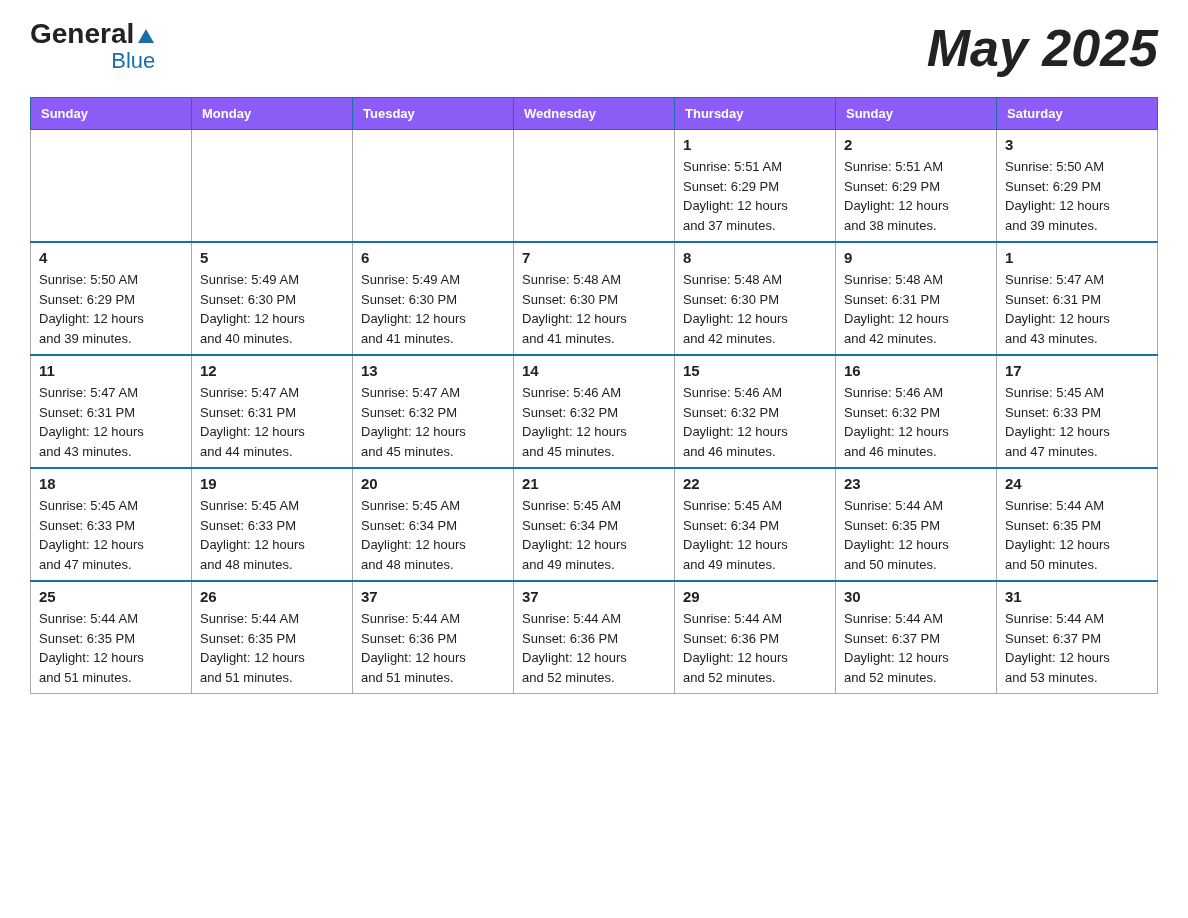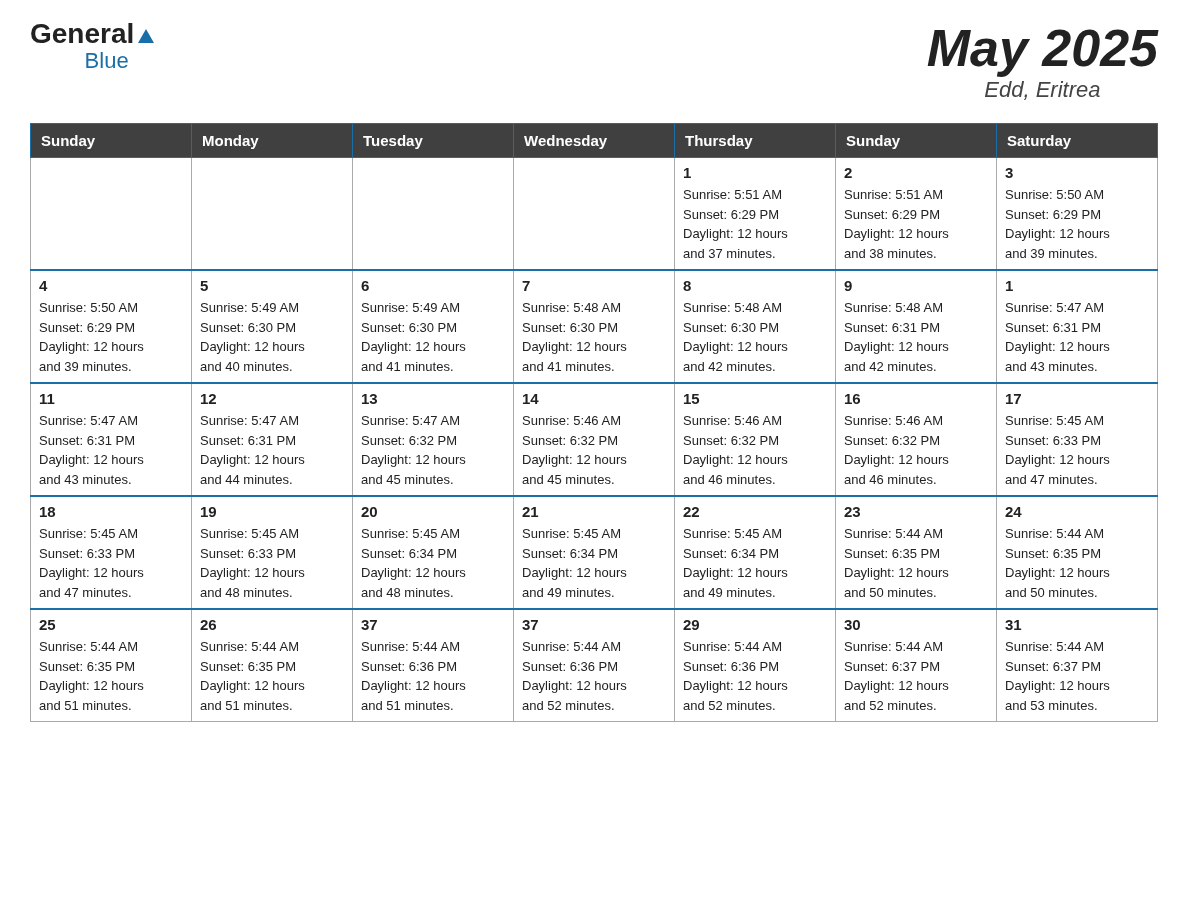--- a/index.html
+++ b/index.html
@@ -13,21 +13,21 @@
     }
     .header {
       display: flex;
       justify-content: space-between;
       align-items: flex-start;
       margin-bottom: 20px;
     }
     .logo {
       display: flex;
       flex-direction: column;
-      align-items: center;
+      align-items: flex-end;
     }
     .logo-general {
       font-size: 28px;
       font-weight: bold;
       color: #222;
       line-height: 1;
     }
     .logo-general span {
       color: #1a6fa8;
     }
@@ -52,23 +52,23 @@
       font-size: 22px;
       font-weight: normal;
       color: #444;
     }
     .calendar {
       width: 100%;
       border-collapse: collapse;
       table-layout: fixed;
     }
     .calendar th {
-      background-color: #404040;
+      background-color: #8b5cf6;
       color: #fff;
-      font-size: 15px;
+      font-size: 13px;
       font-weight: bold;
       padding: 8px 10px;
       border: 1px solid #1a6fa8;
       text-align: left;
     }
     .calendar td {
       border: 1px solid #aaa;
       vertical-align: top;
       padding: 6px 8px;
       height: 110px;
@@ -104,21 +104,20 @@
       General<span style="display:inline-block;margin-left:3px;vertical-align:middle;">
         <svg width="18" height="18" viewBox="0 0 18 18">
             <polygon points="9,2 17,16 1,16" fill="#1a6fa8"></polygon>
           </svg>
       </span>
     </div>
     <div class="logo-blue">Blue</div>
   </div>
   <div class="title-block">
     <h1>May 2025</h1>
-    <h2>Edd, Eritrea</h2>
   </div>
 </div>
 
 <table class="calendar">
   <thead>
     <tr>
       <th>Sunday</th>
       <th>Monday</th>
       <th>Tuesday</th>
       <th>Wednesday</th>

